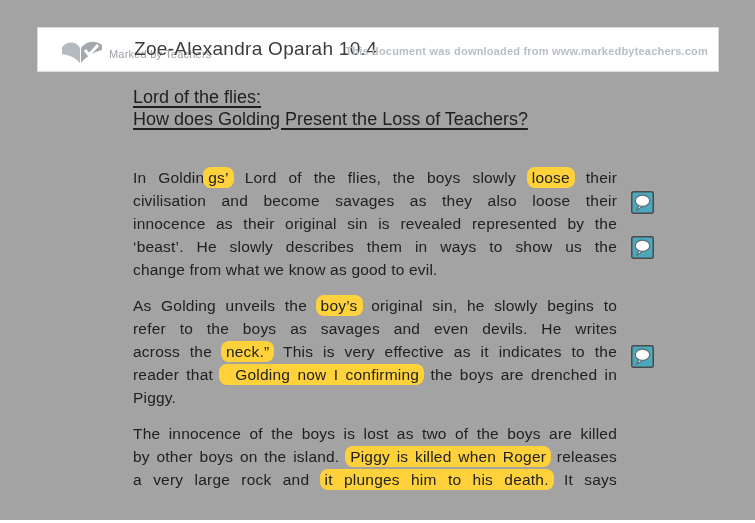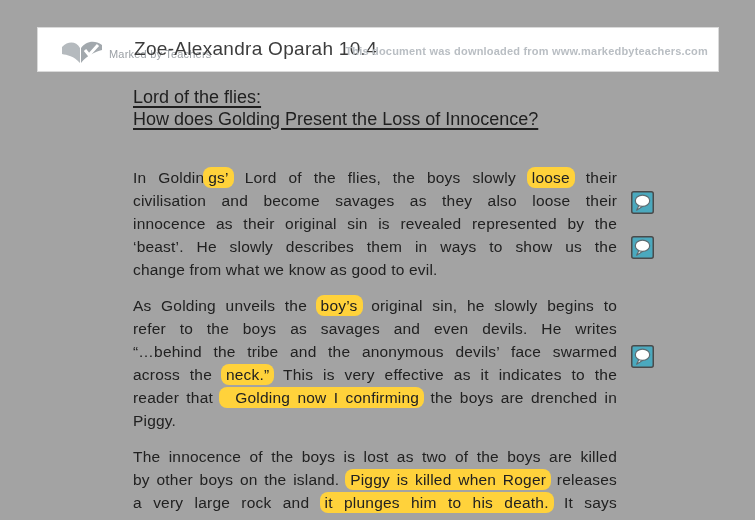--- a/index.html
+++ b/index.html
@@ -54,34 +54,33 @@
       </svg>
     </span>
     <span class="brand-text">Marked by Teachers</span>
     <span class="student-name">Zoe-Alexandra Oparah 10.4</span>
     <span class="download-notice">This document was downloaded from www.markedbyteachers.com</span>
   </div>
 
   <div class="content">
     <div class="essay-title">
       <div class="t-line">Lord of the flies:</div>
-      <div class="t-line">How does Golding Present the Loss of Innocence?</div>
+      <div class="t-line">How does Golding Present the Loss of Teachers?</div>
     </div>
     <div>
         <div class="para">
           <div class="line just"><span>In Goldin</span><span class="hl" style="background: rgb(255, 210, 59);">gs’</span><span> Lord of the flies, the boys slowly </span><span class="hl" style="background: rgb(255, 210, 59);">loose</span><span> their</span></div>
           <div class="line just"><span>civilisation and become savages as they also loose their</span></div>
           <div class="line just"><span>innocence as their original sin is revealed represented by the</span></div>
           <div class="line just"><span>‘beast’. He slowly describes them in ways to show us the</span></div>
           <div class="line"><span>change from what we know as good to evil.</span></div>
         </div>
         <div class="para">
           <div class="line just"><span>As Golding unveils the </span><span class="hl" style="background: rgb(255, 210, 59);">boy’s</span><span> original sin, he slowly begins to</span></div>
           <div class="line just"><span>refer to the boys as savages and even devils.  He writes</span></div>
-          <div class="line just"><span>“…behind the tribe and the anonymous devils’ face swarmed</span></div>
           <div class="line just"><span>across the </span><span class="hl" style="background: rgb(255, 210, 59);">neck.”</span><span> This is very effective as it indicates to the</span></div>
           <div class="line just"><span>reader that </span><span class="hl" style="background: rgb(255, 210, 59); padding-left: 16px;">Golding now I confirming</span><span> the boys are drenched in</span></div>
           <div class="line"><span>Piggy.</span></div>
         </div>
         <div class="para">
           <div class="line just"><span>The innocence of the boys is lost as two of the boys are killed</span></div>
           <div class="line just"><span>by other boys on the island. </span><span class="hl" style="background: rgb(255, 210, 59);">Piggy is killed when Roger</span><span> releases</span></div>
           <div class="line just"><span>a very large rock and </span><span class="hl" style="background: rgb(255, 210, 59);">it plunges him to his death.</span><span> It says</span></div>
         </div>
       </div>

